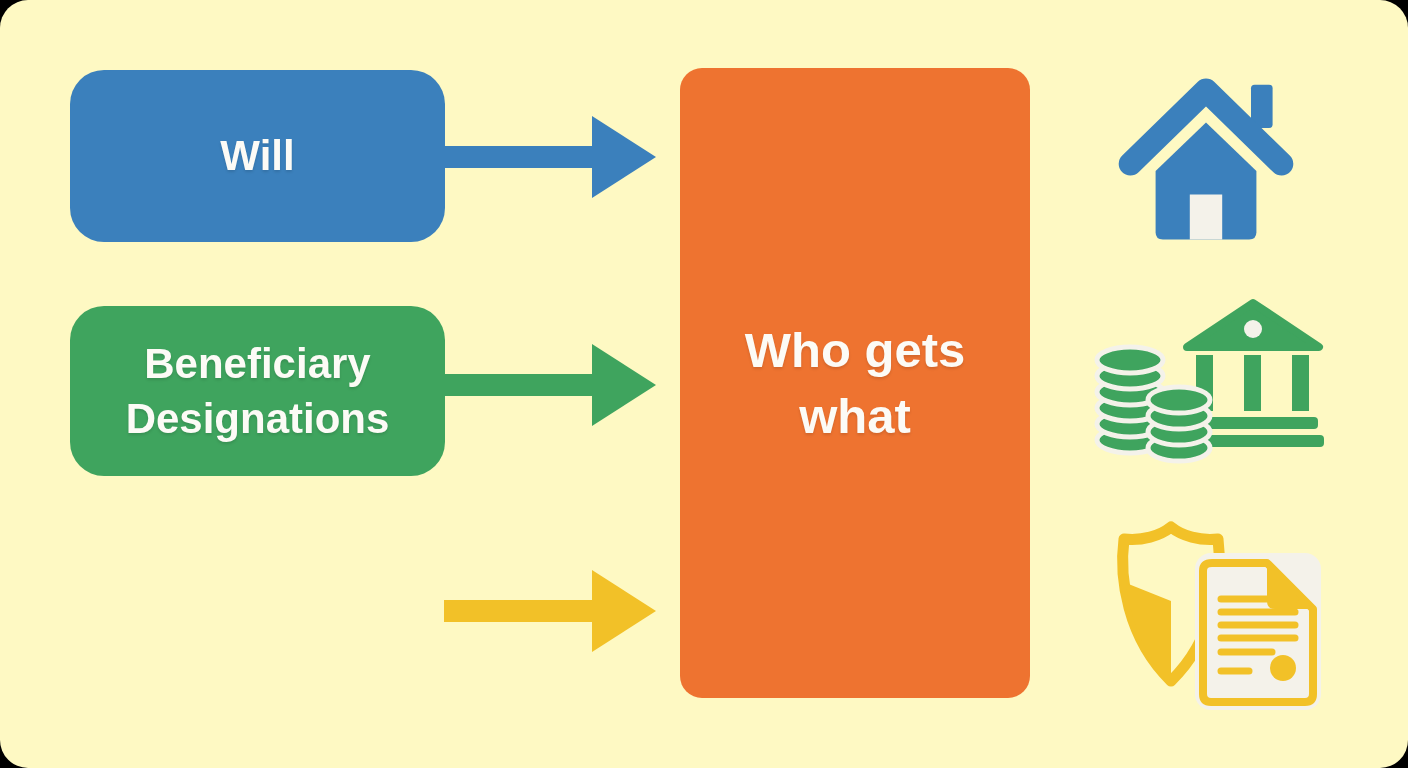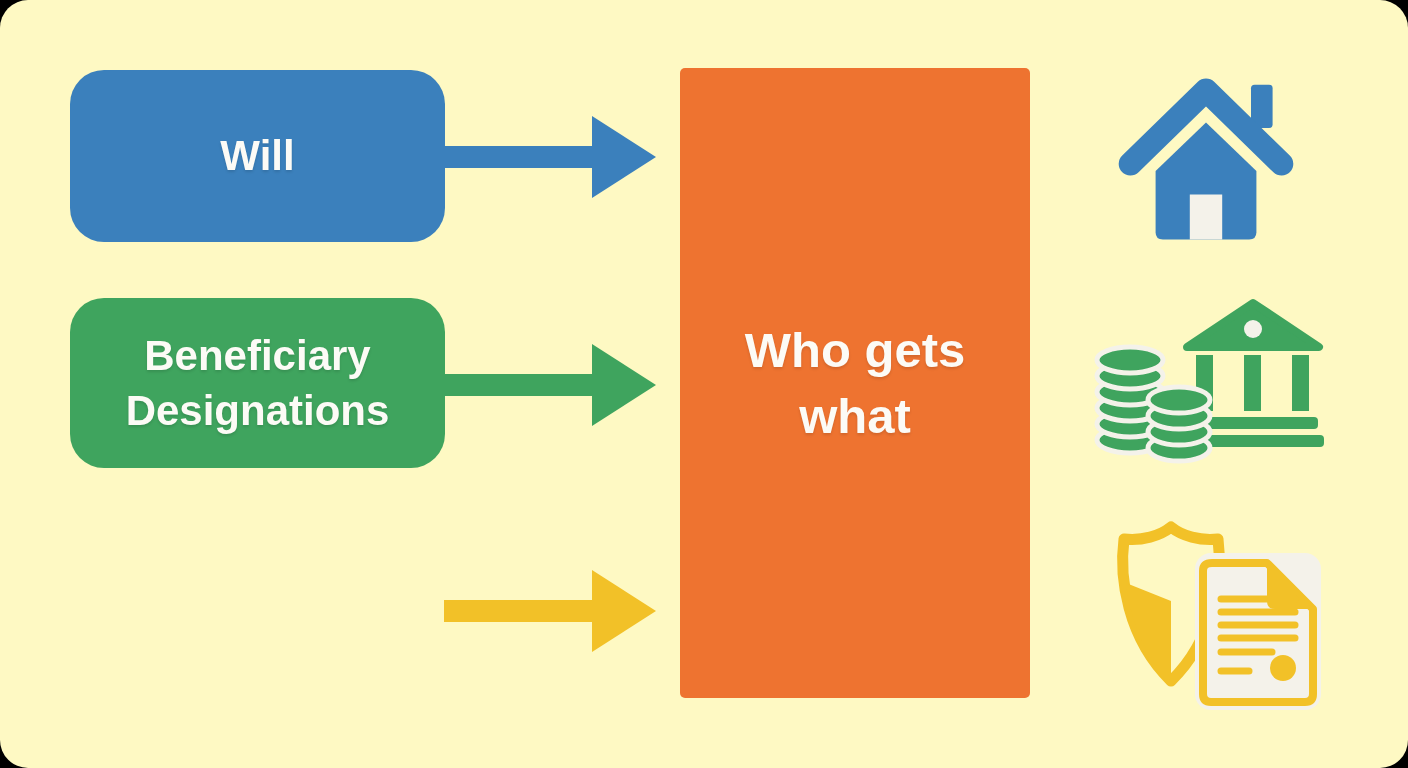--- a/index.html
+++ b/index.html
@@ -31,21 +31,21 @@
   #box-will{top:70px;}
   #box-beneficiary{top:298px;height:170px;}
   #box-joint{top:523px;height:170px;}
   .arrow{position:absolute;left:444px;width:216px;height:90px;}
   #arrow-will{top:112px;}
   #arrow-beneficiary{top:340px;}
   #arrow-joint{top:566px;}
   .center-box{
     position:absolute;
     left:680px;top:68px;width:350px;height:630px;
-    border-radius:5px;
+    border-radius:22px;
     display:flex;align-items:center;justify-content:center;
     text-align:center;
   }
   .center-box .label{
     color:#fcfbf6;
     font-size:49px;font-weight:700;line-height:1.35;
     padding:0 24px;
     text-shadow:0 2px 3px rgba(0,0,0,0.12);
   }
   .row-icon{position:absolute;}
@@ -61,21 +61,21 @@
   <div class="source-box" id="box-will" style="background-color: rgb(59, 128, 188);">
     <div class="label">Will</div>
   </div>
   <svg class="arrow" id="arrow-will" viewBox="0 0 216 90">
     <g fill="#3b80bc">
       <rect x="0" y="34" width="150" height="22"></rect>
       <polygon points="148,4 212,45 148,86"></polygon>
     </g>
   </svg>
 
-  <div class="source-box" id="box-beneficiary" style="background-color: rgb(63, 164, 94);">
+  <div class="source-box" id="box-beneficiary" style="background-color: rgb(63, 164, 94); margin-top: 8px;">
     <div class="label">Beneficiary Designations</div>
   </div>
   <svg class="arrow" id="arrow-beneficiary" viewBox="0 0 216 90">
     <g fill="#3fa45e">
       <rect x="0" y="34" width="150" height="22"></rect>
       <polygon points="148,4 212,45 148,86"></polygon>
     </g>
   </svg>
 
   <svg class="arrow" id="arrow-joint" viewBox="0 0 216 90">

